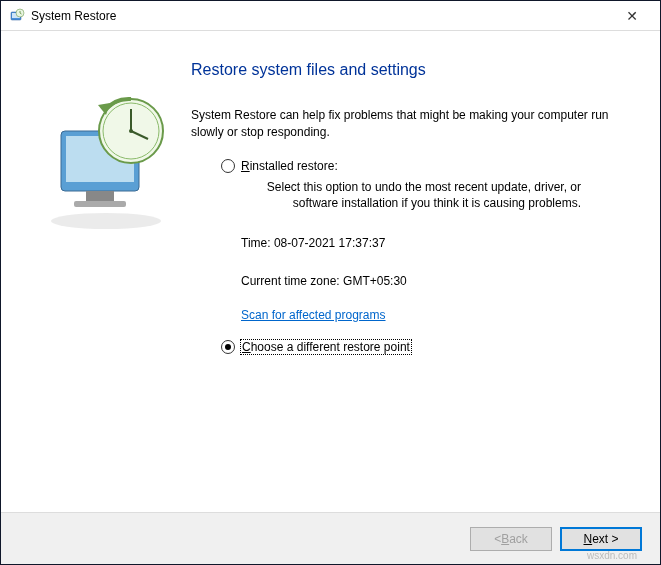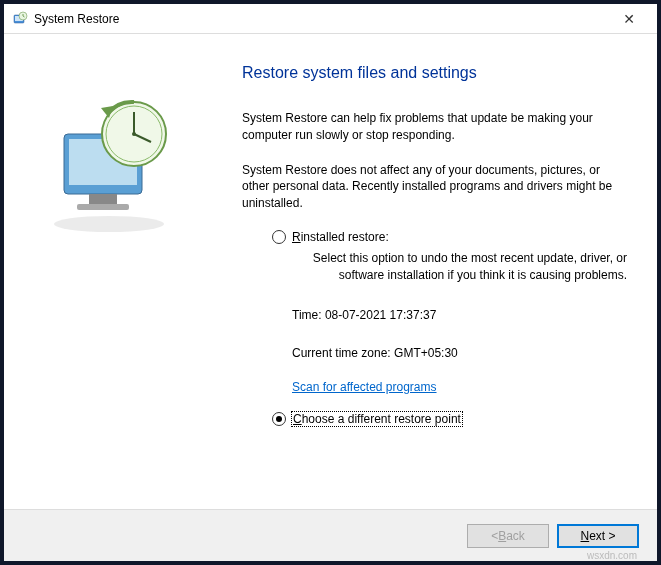--- a/index.html
+++ b/index.html
@@ -10,21 +10,21 @@
     font-size: 12px;
     background: #fff;
     width: 661px;
     height: 565px;
     overflow: hidden;
     position: relative;
   }
   .window {
     width: 661px;
     height: 565px;
-    border: 4px solid #0f172a;
+    border: 1px solid #0f172a;
     background: #fff;
     display: flex;
     flex-direction: column;
   }
   .titlebar {
     height: 30px;
     display: flex;
     align-items: center;
     padding: 0 8px;
     border-bottom: 1px solid #ddd;
@@ -46,21 +46,20 @@
     font-size: 14px;
     line-height: 28px;
     color: #333;
     cursor: pointer;
   }
   .content {
     flex: 1;
     display: flex;
     padding: 20px 30px 10px 20px;
     overflow: hidden;
-    gap: 48px;
   }
   .sidebar {
     width: 170px;
     display: flex;
     justify-content: center;
     padding-top: 30px;
   }
   .main {
     flex: 1;
     padding-top: 10px;
@@ -207,22 +206,21 @@
         <line x1="95" y1="50" x2="112" y2="58" stroke="#3a5a2a" stroke-width="2"></line>
         <circle cx="95" cy="50" r="2" fill="#3a5a2a"></circle>
         <path d="M 68 30 A 32 32 0 0 1 95 18" fill="none" stroke="#6a9a4a" stroke-width="4"></path>
         <polygon points="62,24 70,34 74,22" fill="#6a9a4a"></polygon>
       </svg>
     </div>
 
     <div class="main">
       <div class="heading">Restore system files and settings</div>
 
-      <div class="para">System Restore can help fix problems that update be making your computer run slowly or stop responding.</div>
-      <div class="para">System Restore does not affect any of your documents, pictures, or other personal data. Recently installed programs and drivers might be uninstalled.</div>
+      <div class="para">System Restore can help fix problems that might be making your computer run slowly or stop responding.</div>
 
       <div class="options">
 
         <div class="radio-row">
           <span class="radio"></span>
           <span class="radio-label"><span class="u">R</span><span>installed restore:</span></span>
         </div>
         <div class="opt-detail">Select this option to undo the most recent update, driver, or software installation if you think it is causing problems.</div>
 
         <div class="info-line"><span>Time: </span><span>08-07-2021 17:37:37</span></div>

